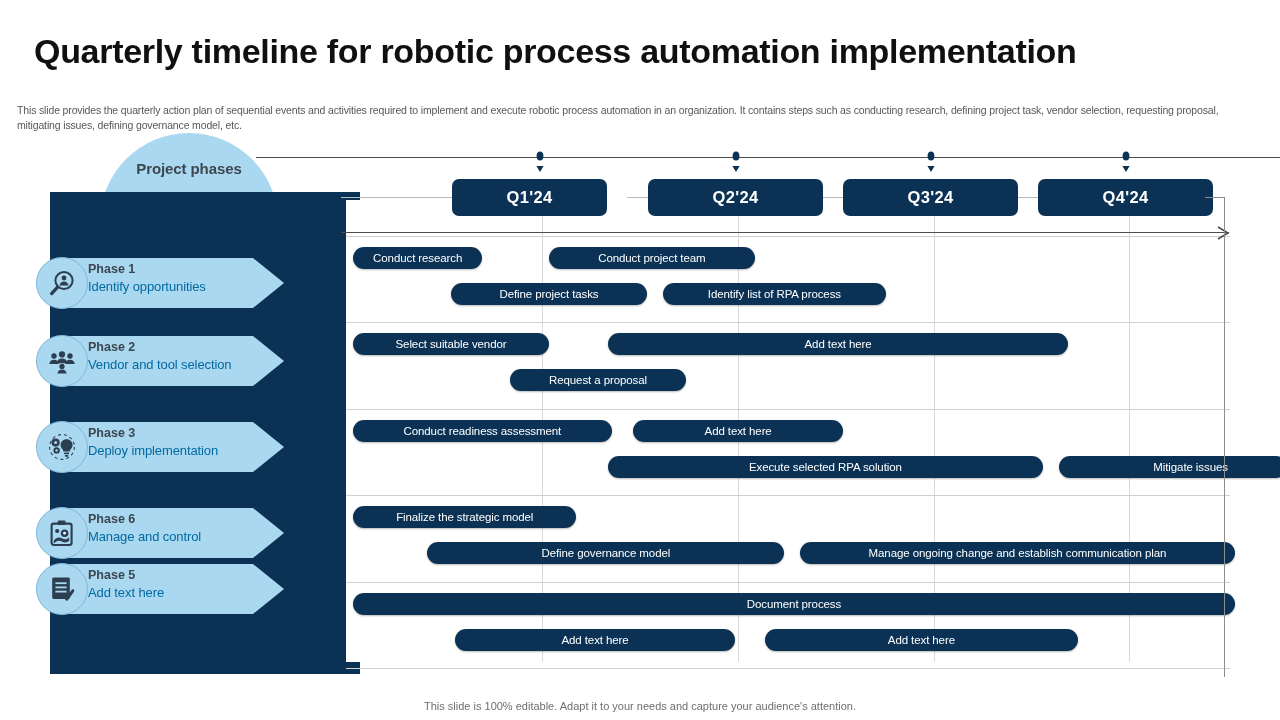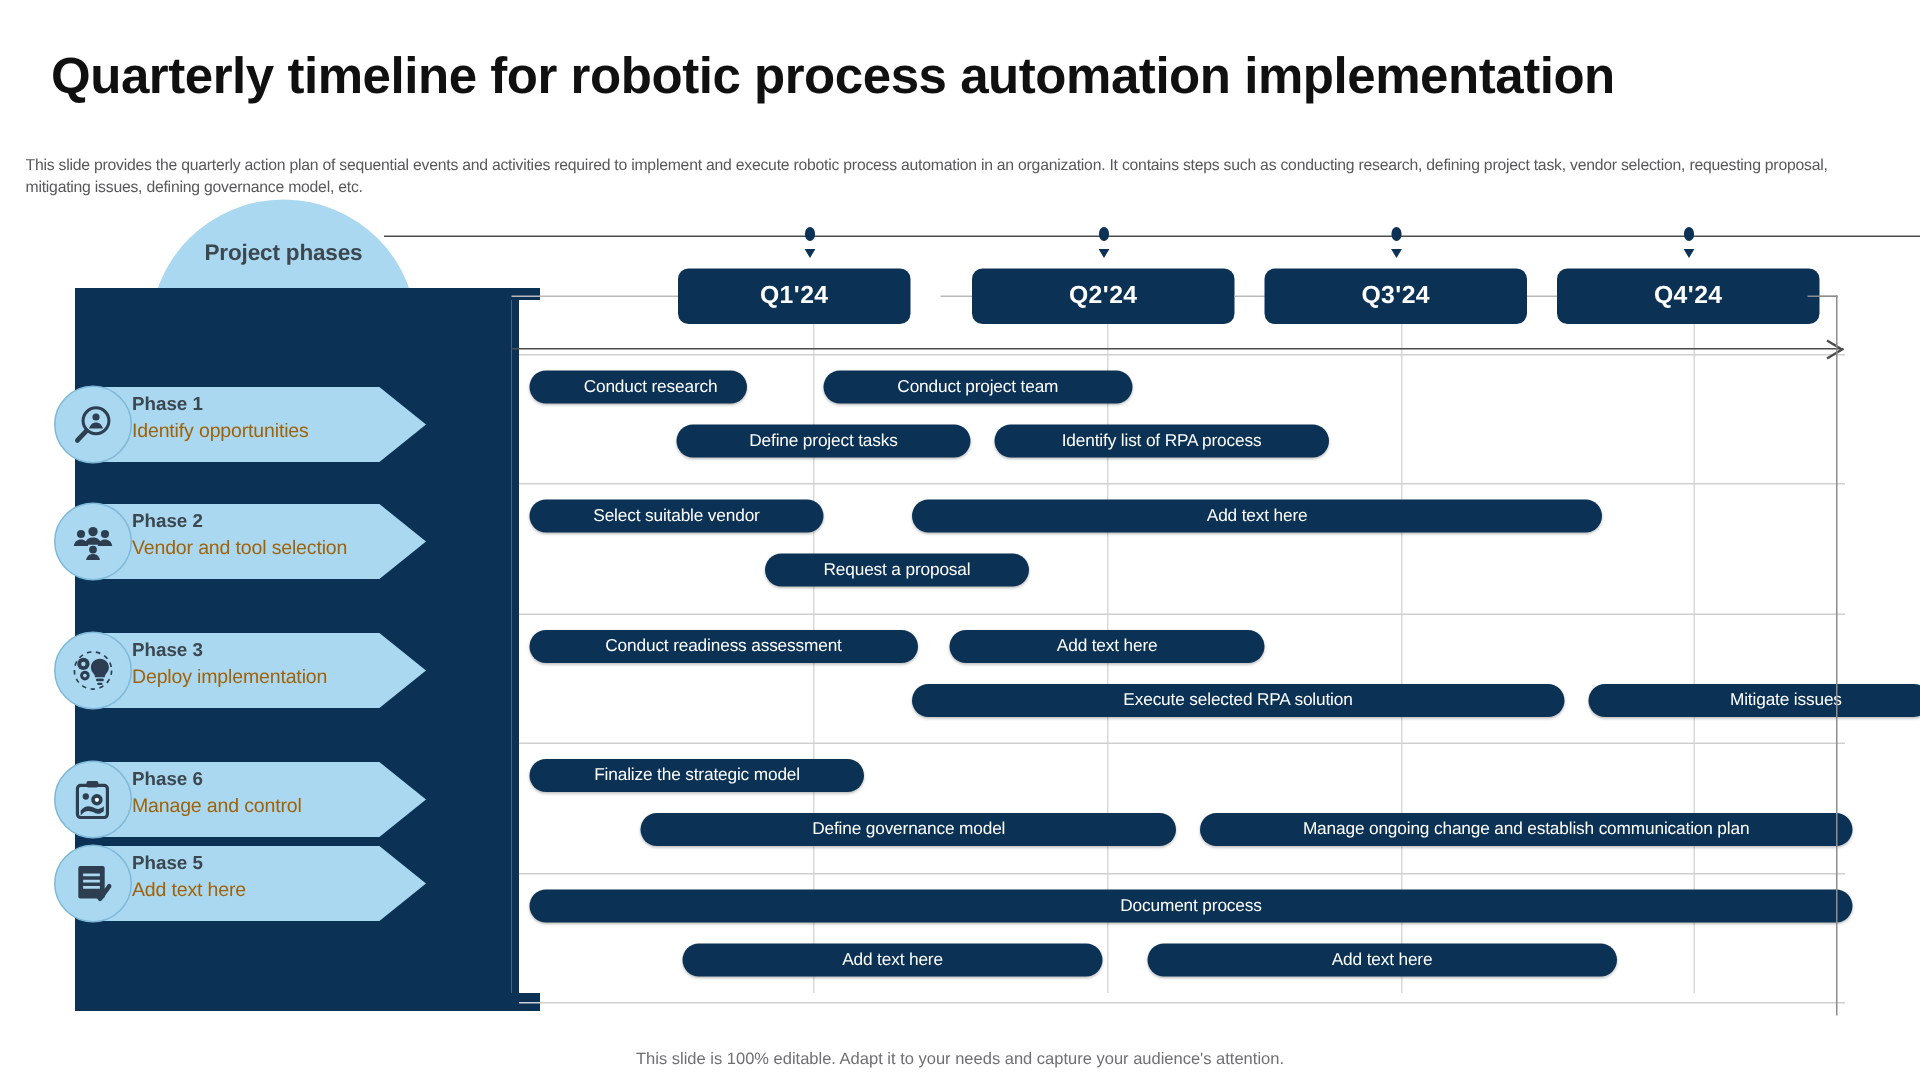--- a/index.html
+++ b/index.html
@@ -41,21 +41,21 @@
     clip-path:polygon(0 0, 86% 0, 100% 50%, 86% 100%, 0 100%);
   }
   .phase-icon{
     position:absolute;left:36px;top:-1px;width:52px;height:52px;border-radius:50%;
     background:#a9d8f0;border:1.4px solid #7fb8d8;box-sizing:border-box;
     display:flex;align-items:center;justify-content:center;
   }
   .phase-icon svg{display:block;}
   .phase-text{position:absolute;left:88px;top:3px;width:180px;}
   .phase-name{font-size:12.5px;font-weight:bold;color:#3c4750;line-height:17px;}
-  .phase-desc{font-size:13px;color:#a16207;line-height:18px;letter-spacing:-0.1px;}
+  .phase-desc{font-size:13px;color:#0369a1;line-height:18px;letter-spacing:-0.1px;}
   
   #timeline{
     position:absolute;left:341px;top:200px;width:884px;height:462px;
     background:#ffffff;border-left:5px solid #0b3255;box-sizing:border-box;
   }
   .grid-v{position:absolute;top:0;width:1px;height:462px;background:#d9d9d9;}
   .grid-h{position:absolute;left:0;width:884px;height:1px;background:#d0d0d0;}
   
   .q-chip{
     position:absolute;top:179px;height:37px;border-radius:7px;background:#0b3255;
@@ -194,21 +194,21 @@
       <div class="grid-v" style="left: 588px;"></div>
       <div class="grid-v" style="left: 783px;"></div>
       <div class="grid-h" style="top: 36px;"></div>
       <div class="grid-h" style="top: 122px;"></div>
       <div class="grid-h" style="top: 209px;"></div>
       <div class="grid-h" style="top: 295px;"></div>
       <div class="grid-h" style="top: 382px;"></div>
       <div class="grid-h" style="top: 468px;"></div>
     </div>
   <div id="bars-host">
-      <div class="bar" style="left: 7px; width: 129.36px; top: 47px; padding-left: 16px;">Conduct research</div>
+      <div class="bar" style="left: 7px; width: 129.36px; top: 47px;">Conduct research</div>
       <div class="bar" style="left: 203px; width: 205.8px; top: 47px;">Conduct project team</div>
       <div class="bar" style="left: 105px; width: 196px; top: 83px;">Define  project tasks</div>
       <div class="bar" style="left: 316.68px; width: 223.44px; top: 83px;">Identify  list of RPA process</div>
       <div class="bar" style="left: 7px; width: 196px; top: 133px;">Select suitable vendor</div>
       <div class="bar" style="left: 261.8px; width: 460.6px; top: 133px;">Add text here</div>
       <div class="bar" style="left: 163.8px; width: 176.4px; top: 169px;">Request a proposal</div>
       <div class="bar" style="left: 7px; width: 258.72px; top: 220px;">Conduct readiness assessment</div>
       <div class="bar" style="left: 287.28px; width: 209.72px; top: 220px;">Add text here</div>
       <div class="bar" style="left: 261.8px; width: 435.12px; top: 256px;">Execute selected RPA solution</div>
       <div class="bar" style="left: 712.6px; width: 192px; top: 256px; padding-left: 36px;">Mitigate issues</div>

